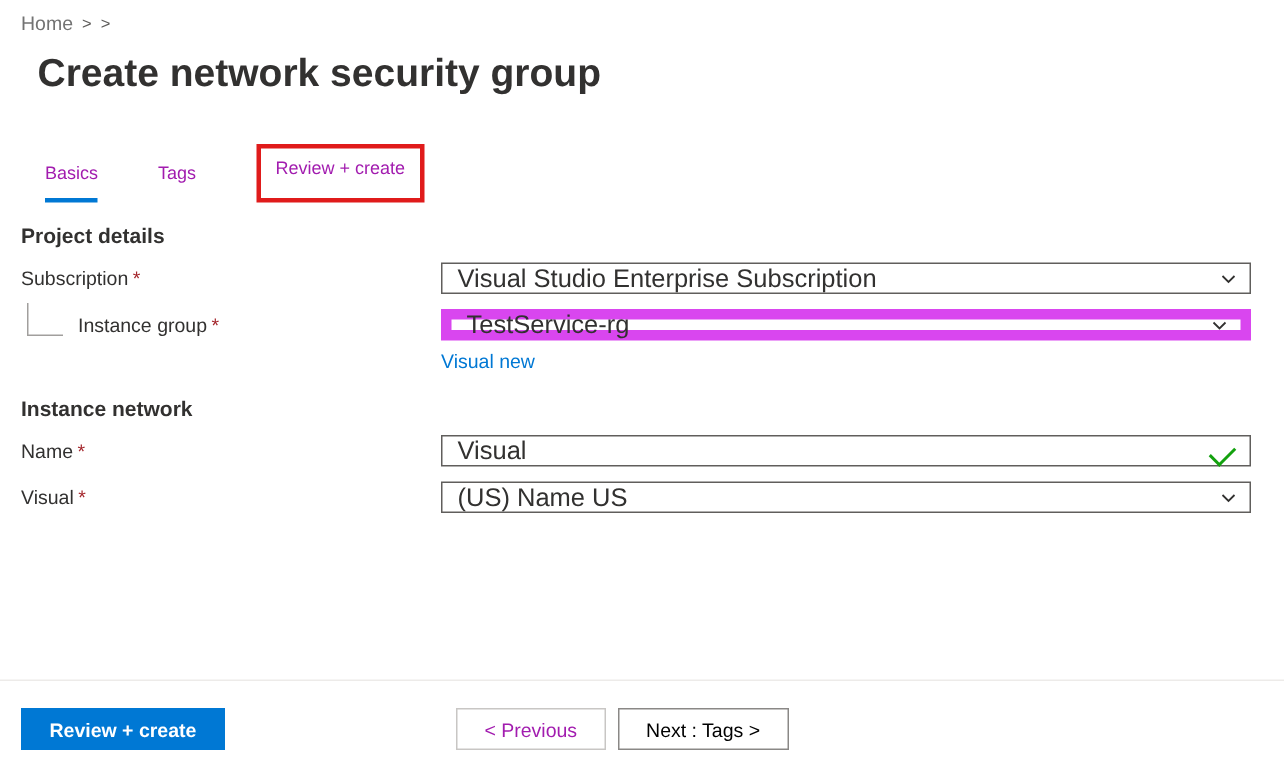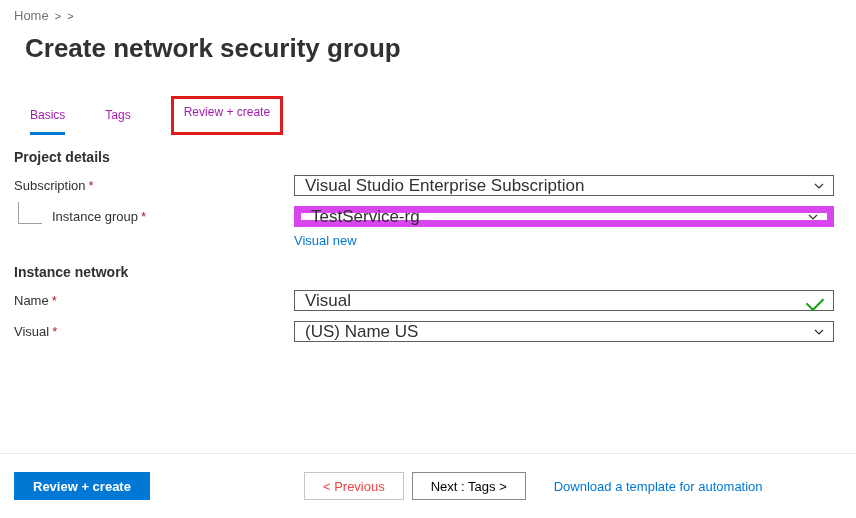--- a/index.html
+++ b/index.html
@@ -156,21 +156,21 @@
       cursor: pointer;
       font-family: inherit;
     }
     .btn.primary {
       background: #0078d4;
       color: #fff;
       border-color: #0078d4;
       font-weight: 600;
     }
     .btn.disabled {
-      color: #ef4444;
+      color: #a21caf;
       border-color: #c8c6c4;
       cursor: default;
     }
     .footer-gap { width: 138px; }
     .footer .link { margin-left: 20px; }
   </style>
 </head>
 <body>
 
 <div class="breadcrumb">
@@ -260,14 +260,13 @@
       </div>
     </div>
   </div>
 </div>
 
 <div class="footer">
   <button class="btn primary">Review + create</button>
   <div class="footer-gap"></div>
   <button class="btn disabled">&lt; Previous</button>
   <button class="btn">Next : Tags &gt;</button>
-  <a class="link">Download a template for automation</a>
 </div>
 
 </body></html>

